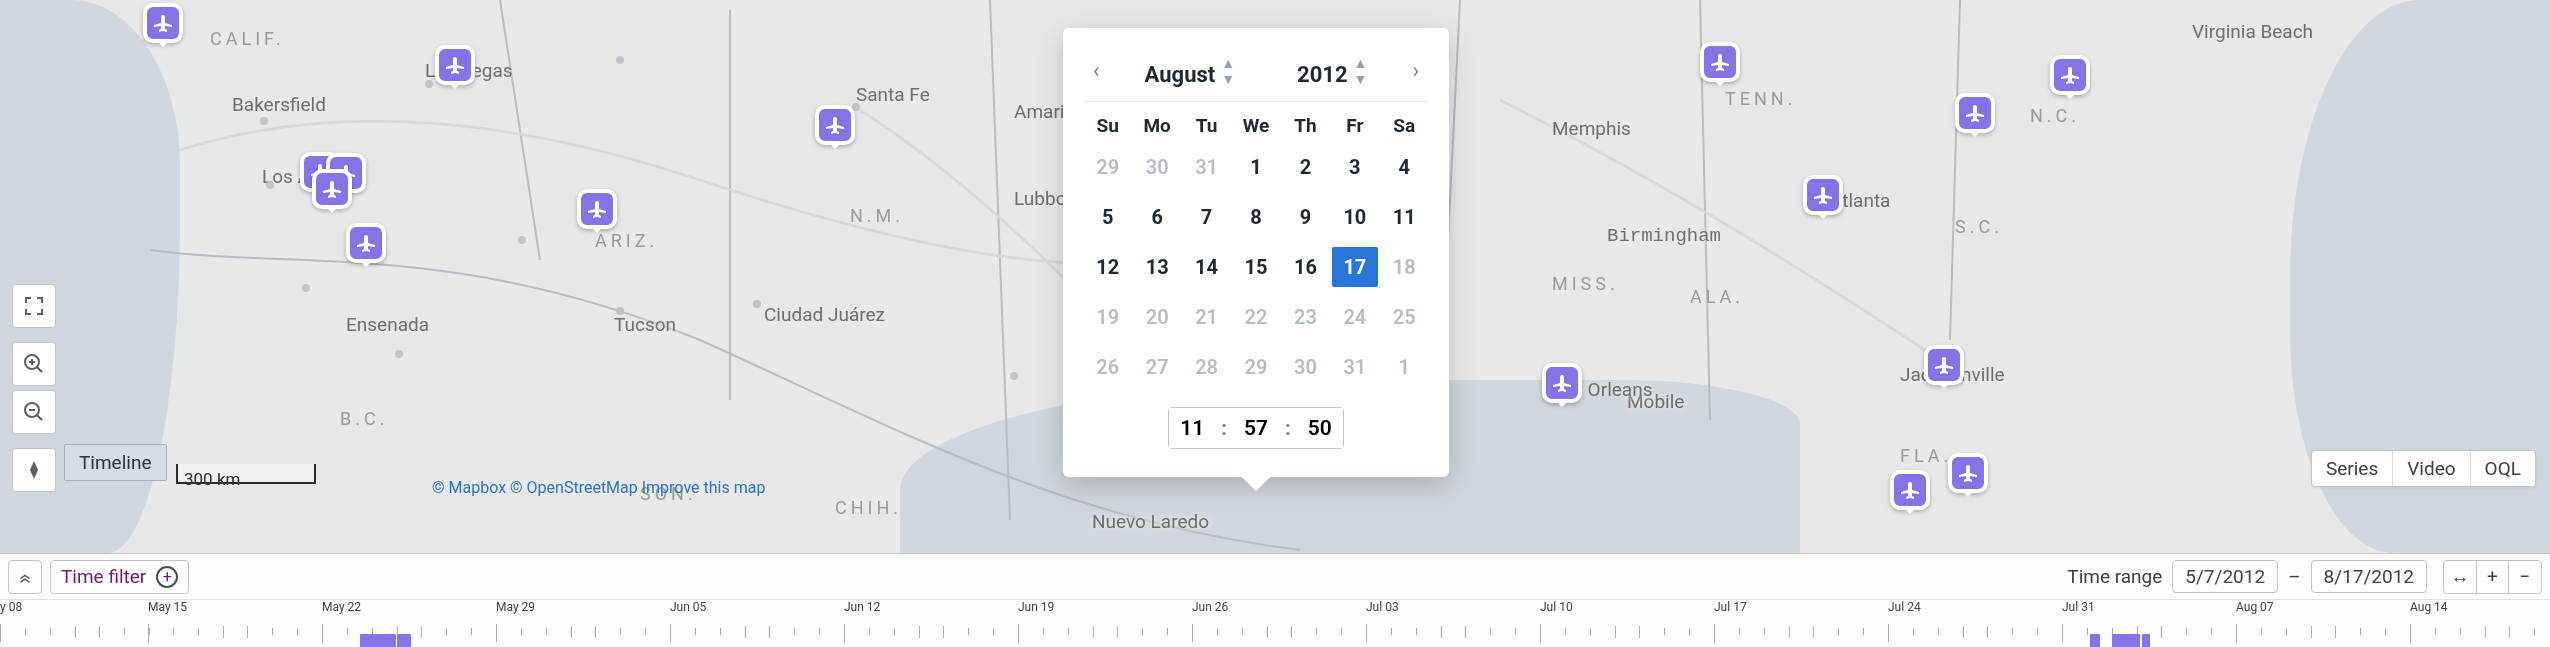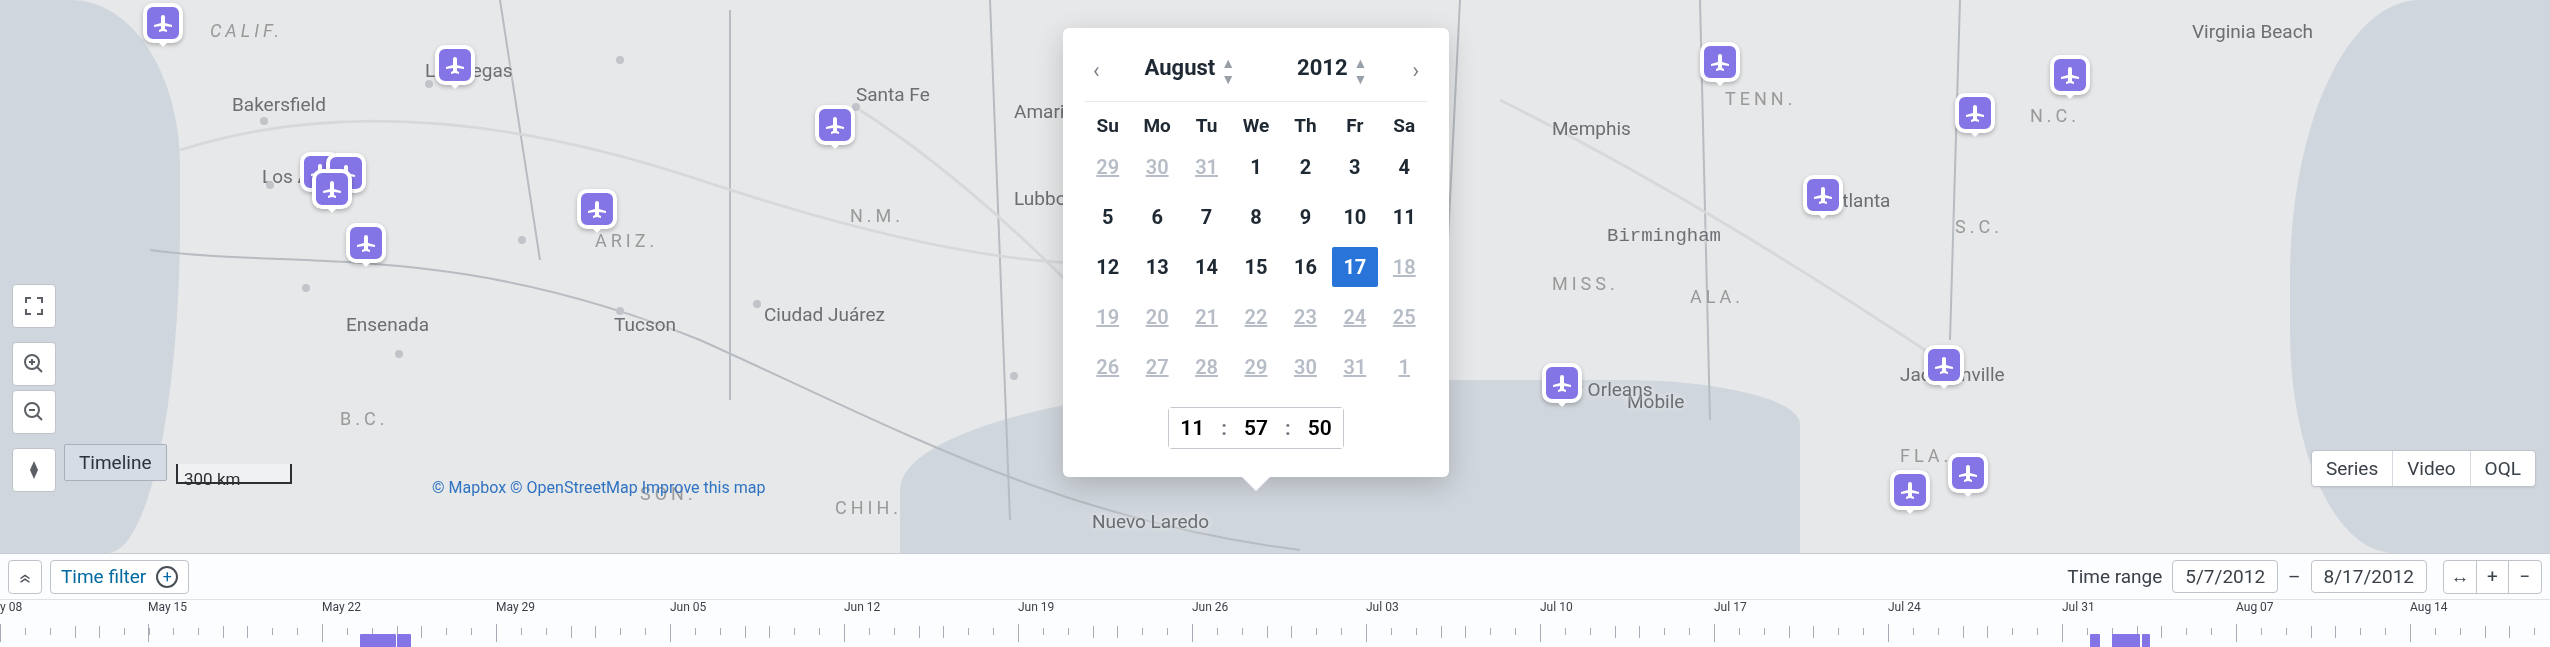--- a/index.html
+++ b/index.html
@@ -36,47 +36,47 @@
     display:flex; align-items:center; justify-content:center; cursor:pointer;
   }
   .mapbtn svg{ width:24px; height:24px; stroke:#5c6066; stroke-width:2; fill:none;}
   .timeline-toggle{
     position:absolute; left:64px; bottom:72px;
     background:#d6dce6; color:#2b3340; font-size:19px;
     padding:6px 14px; border:1.5px solid #a9b0bb; border-radius:2px; cursor:pointer;
   }
   .scale-bar{
     position:absolute; left:176px; bottom:69px;
-    border:2.5px solid #2c2f33; border-top:none; height:20px; width:116px;
+    border:2.5px solid #2c2f33; border-top:none; height:20px; width:140px;
     font-size:17px; color:#2c2f33; padding:0 6px; line-height:30px; background:rgba(255,255,255,.4);
   }
   .attribution{
     position:absolute; left:432px; bottom:56px;
     font-size:16px; color:#2f73c2;
   }
 
   
   .datepicker{
     position:absolute; left:1063px; top:28px; width:386px;
     background:#fff; border-radius:6px;
     box-shadow:0 8px 28px rgba(0,0,0,.18);
     padding:26px 22px 28px;
   }
   .datepicker:after{
     content:""; position:absolute; left:50%; top:100%; transform:translateX(-50%);
     border:14px solid transparent; border-top-color:#fff;
   }
   .dp-head{ display:flex; align-items:center; justify-content:center; gap:6px; font-size:22px; font-weight:700; color:#1f2933;}
   .dp-nav{ color:#7a808a; cursor:pointer; padding:4px 8px; font-weight:400;}
-  .dp-head .lbl{ display:flex; align-items:flex-start; gap:6px;}
+  .dp-head .lbl{ display:flex; align-items:flex-end; gap:6px;}
   .dp-head .sort{ font-size:14px; color:#9aa0a8;}
   .dp-grid{ display:grid; grid-template-columns:repeat(7,1fr); gap:10px 4px; margin-top:14px; border-top:1px solid #e4e7ec; padding-top:12px;}
   .dp-dow{ text-align:center; font-size:19px; font-weight:700; color:#1f2933;}
   .dp-day{ text-align:center; font-size:20px; font-weight:700; color:#1f2933; padding:8px 0; border-radius:2px; cursor:pointer;}
-  .dp-day.dim{ color:#b7bdc6; font-weight:600;text-decoration:underline;}
+  .dp-day.dim{ color:#b7bdc6; font-weight:600;}
   .dp-day.sel{ background:#2874d8; color:#fff;}
   .dp-time{ margin:20px auto 0; width:fit-content; display:flex; align-items:center; border:1.5px solid #c3c8cf; border-radius:4px; font-size:21px; font-weight:600;}
   .dp-time input{ width:46px; border:0; text-align:center; font:inherit; padding:8px 0; outline:none;}
   .dp-time span{ padding:0 6px; color:#6b7280;}
 
   
   .view-chips{
     position:absolute; right:14px; bottom:66px;
     display:flex; background:#fff; border:1.5px solid #bfc4ca; border-radius:4px;
     box-shadow:0 1px 2px rgba(0,0,0,.08);
@@ -88,21 +88,21 @@
   .bottombar{
     position:absolute; left:0; right:0; bottom:0; height:94px;
     background:#fcfdfe; border-top:1px solid #c7ccd3;
   }
   .bb-row{
     height:46px; display:flex; align-items:center; position:relative;
     border-bottom:1px solid #dfe3e8;
   }
   .bb-btn{
     height:34px; background:#fff; border:1.5px solid #bfc4ca; border-radius:4px;
-    display:flex; align-items:center; padding:0 10px; margin-left:8px; font-size:19px; color:#0369a1; cursor:pointer;
+    display:flex; align-items:center; padding:0 10px; margin-left:8px; font-size:19px; color:#701a75; cursor:pointer;
   }
   .bb-btn.icon{ width:34px; padding:0; justify-content:center;}
   .bb-btn svg{ width:18px; height:18px; stroke:#4a4f57; stroke-width:2; fill:none;}
   .plusring{ width:22px;height:22px;border:2px solid #4a4f57;border-radius:50%;display:flex;align-items:center;justify-content:center;font-size:16px;margin-left:10px;}
   .bb-center{
     position:absolute; left:50%; transform:translateX(-50%);
     border:1.5px solid #bfc4ca; border-radius:4px; background:#f2f4f6;
     padding:4px 12px; font-size:19px; display:flex; gap:10px; align-items:center;
     box-shadow:0 6px 10px rgba(0,0,0,.08);
   }
@@ -141,21 +141,21 @@
     <path d="M500,0 L540,260 M730,10 L730,400 M990,0 L1010,520"></path>
     <path d="M1460,0 L1440,400 M1700,0 L1710,420 M1960,0 L1950,340"></path>
   </svg>
   <svg class="roads" viewBox="0 0 2550 553" preserveAspectRatio="none">
     <path d="M180,150 Q400,80 700,180 T1150,260"></path>
     <path d="M860,110 Q1000,200 1160,380"></path>
     <path d="M1500,100 Q1700,200 1940,360"></path>
   </svg>
 
   <div id="labels">
-      <span class="statelabel" style="left: 210px; top: 20px; font-style: italic;">CALIF.</span>
+      <span class="statelabel" style="left: 210px; top: 28px;">CALIF.</span>
       <span class="statelabel" style="left: 595px; top: 230px;">ARIZ.</span>
       <span class="statelabel" style="left: 850px; top: 205px; text-align: center;">N.M.</span>
       <span class="statelabel" style="left: 640px; top: 483px;">SON.</span>
       <span class="statelabel" style="left: 340px; top: 408px;">B.C.</span>
       <span class="statelabel" style="left: 835px; top: 497px;">CHIH.</span>
       <span class="statelabel" style="left: 1725px; top: 88px;">TENN.</span>
       <span class="statelabel" style="left: 2030px; top: 105px;">N.C.</span>
       <span class="statelabel" style="left: 1955px; top: 216px;">S.C.</span>
       <span class="statelabel" style="left: 1690px; top: 286px;">ALA.</span>
       <span class="statelabel" style="left: 1552px; top: 273px;">MISS.</span>

